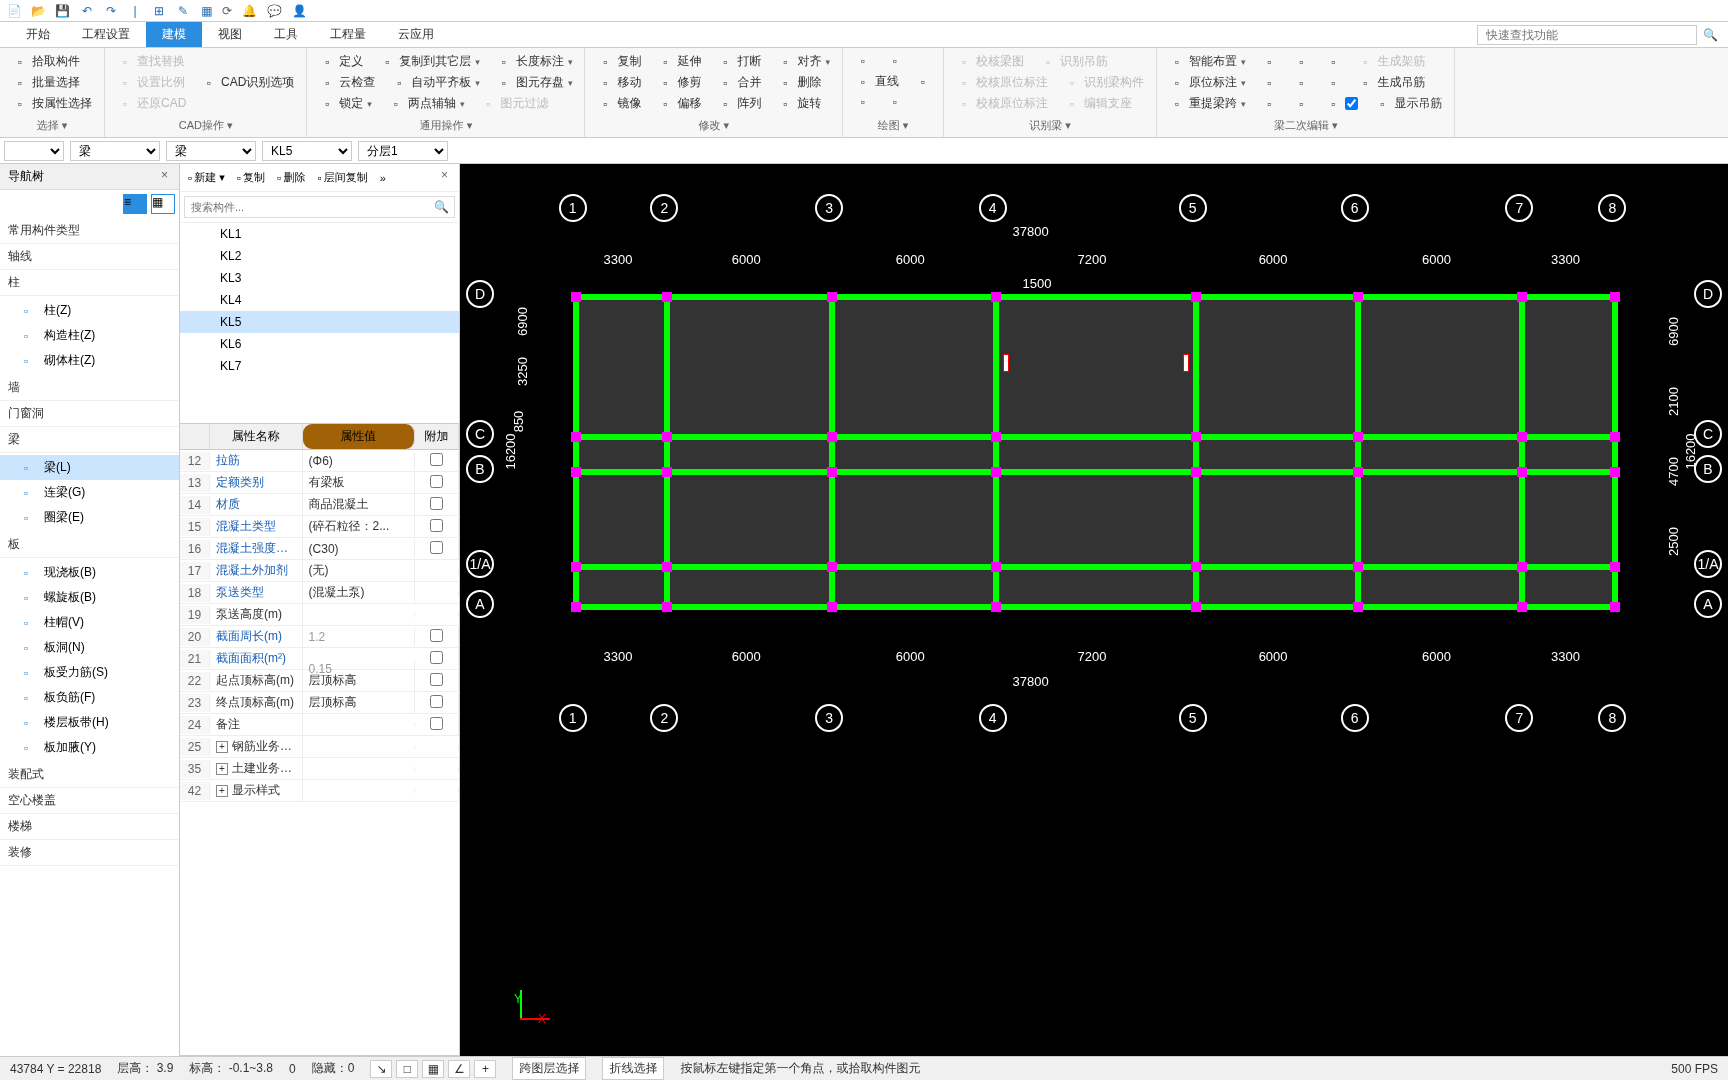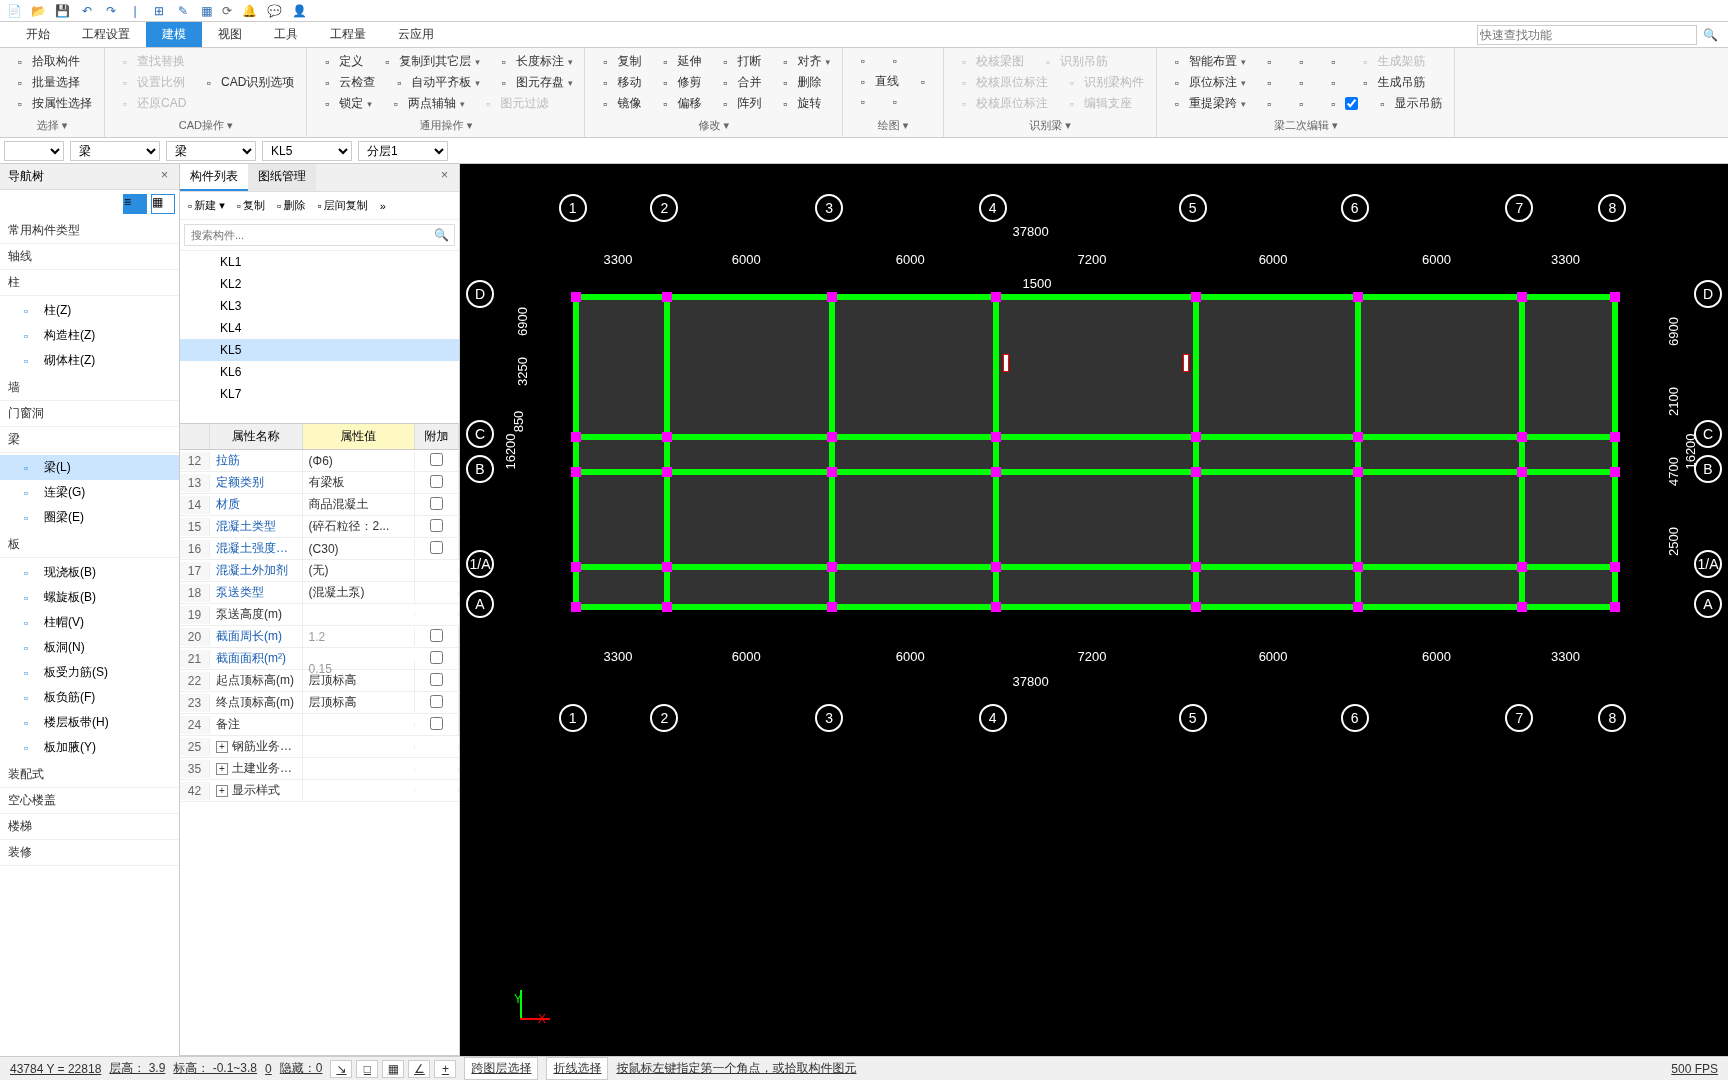--- a/index.html
+++ b/index.html
@@ -64,21 +64,21 @@
 .component-list { flex: 1; overflow-y: auto; }
 .component-item { padding: 4px 40px; cursor: pointer; }
 .component-item.active { background: #cce5ff; }
 
 
 .proppanel { flex: 1; overflow: hidden; display: flex; flex-direction: column; }
 .prop-header-row { display: flex; background: #f0f0f0; border-bottom: 1px solid #ccc; }
 .prop-header-row > div { padding: 4px 6px; border-right: 1px solid #ddd; text-align: center; }
 .prop-hdr-idx { width: 30px; }
 .prop-hdr-name { flex: 1.2; }
-.prop-hdr-val { flex: 1.5; background: #fef9c3; }
+.prop-hdr-val { flex: 1.5; background: #a16207; border-radius: 9px; }
 .prop-hdr-extra { width: 44px; }
 .prop-body { overflow-y: auto; flex: 1; }
 .prop-row { display: flex; border-bottom: 1px solid #eee; align-items: center; height: 22px; }
 .prop-row > div { padding: 2px 6px; border-right: 1px solid #eee; overflow: hidden; white-space: nowrap; text-overflow: ellipsis; }
 .prop-idx { width: 30px; text-align: center; background: #f7f7f7; color: #666; }
 .prop-name { flex: 1.2; color: #1a5fb4; }
 .prop-name.black { color: #333; }
 .prop-val { flex: 1.5; color: #333; }
 .prop-extra { width: 44px; text-align: center; }
 .prop-extra input[type=checkbox] { }
@@ -93,21 +93,21 @@
 .beam-v { position: absolute; width: 6px; background: #0f0; }
 .col-node { position: absolute; width: 10px; height: 10px; background: #f0f; }
 .slab { position: absolute; background: #555; opacity: 0.6; }
 .axis-indicator { position: absolute; left: 50px; bottom: 30px; }
 .axis-y { color: #0f0; position: absolute; bottom: 20px; left: 4px; }
 .axis-x { color: #f00; position: absolute; bottom: 0; left: 28px; }
 .axis-arrow-y { width: 2px; height: 30px; background: #0f0; position: absolute; bottom: 6px; left: 10px; }
 .axis-arrow-x { width: 30px; height: 2px; background: #f00; position: absolute; bottom: 6px; left: 10px; }
 
 
-.statusbar { height: 24px; background: #f0f0f0; border-top: 1px solid #ccc; display: flex; align-items: center; padding: 0 10px; gap: 8px; font-size: 11px; color: #333; text-decoration: underline; }
+.statusbar { height: 24px; background: #f0f0f0; border-top: 1px solid #ccc; display: flex; align-items: center; padding: 0 10px; gap: 16px; font-size: 11px; color: #333; }
 .statusbar .spacer { flex: 1; }
 .status-btn { padding: 2px 6px; border: 1px solid #ccc; background: #fff; cursor: pointer; }
 .status-icons { display: flex; gap: 4px; }
 .status-icon-btn { width: 22px; height: 18px; border: 1px solid #ccc; background: #fff; display: flex; align-items: center; justify-content: center; }
 
 .disabled { color: #bbb !important; }
 </style>
 </head>
 <body>
 
@@ -133,21 +133,21 @@
 
 <div class="maintabs">
   <div class="maintab">开始</div>
   <div class="maintab">工程设置</div>
   <div class="maintab active">建模</div>
   <div class="maintab">视图</div>
   <div class="maintab">工具</div>
   <div class="maintab">工程量</div>
   <div class="maintab">云应用</div>
   <div style="flex:1"></div>
-  <input type="text" style="width: 220px; height: 20px; border: 1px solid rgb(204, 204, 204); padding: 0px 2px; color: #7f1d1d; margin-right: 6px;" placeholder="快速查找功能">
+  <input type="text" style="width: 220px; height: 20px; border: 1px solid rgb(204, 204, 204); padding: 0px 8px; color: #7f1d1d; margin-right: 6px;" placeholder="快速查找功能">
   <span style="color:#888">🔍</span>
 </div>
 
 <div class="ribbon" id="ribbon-container">
     <div class="ribbon-group">
       <div class="ribbon-buttons">
         <div class="ribbon-row">
           <div class="rbtn">
             <span class="ico">▫</span>
             <span>拾取构件</span>
@@ -522,24 +522,20 @@
     <div class="nav-section">装配式</div>
     <div class="nav-section">空心楼盖</div>
     <div class="nav-section">楼梯</div>
     <div class="nav-section">装修</div>
   </div>
 
   <div class="midpanel">
 
     <div class="panel" style="height:260px">
       <span class="panel-close">×</span>
-      <div class="panel-tabs">
-        <div class="panel-tab active">构件列表</div>
-        <div class="panel-tab">图纸管理</div>
-      </div>
       <div class="panel-toolbar" id="comp-toolbar">
           <div class="tbtn"><span>▫</span> 新建 ▾</div>
           <div class="tbtn"><span>▫</span> 复制</div>
           <div class="tbtn"><span>▫</span> 删除</div>
           <div class="tbtn"><span>▫</span> 层间复制</div>
           <div class="tbtn">»</div>
         </div>
       <div class="panel-search">
         <input type="text" placeholder="搜索构件..." style="">
         <span class="search-ico">🔍</span>

